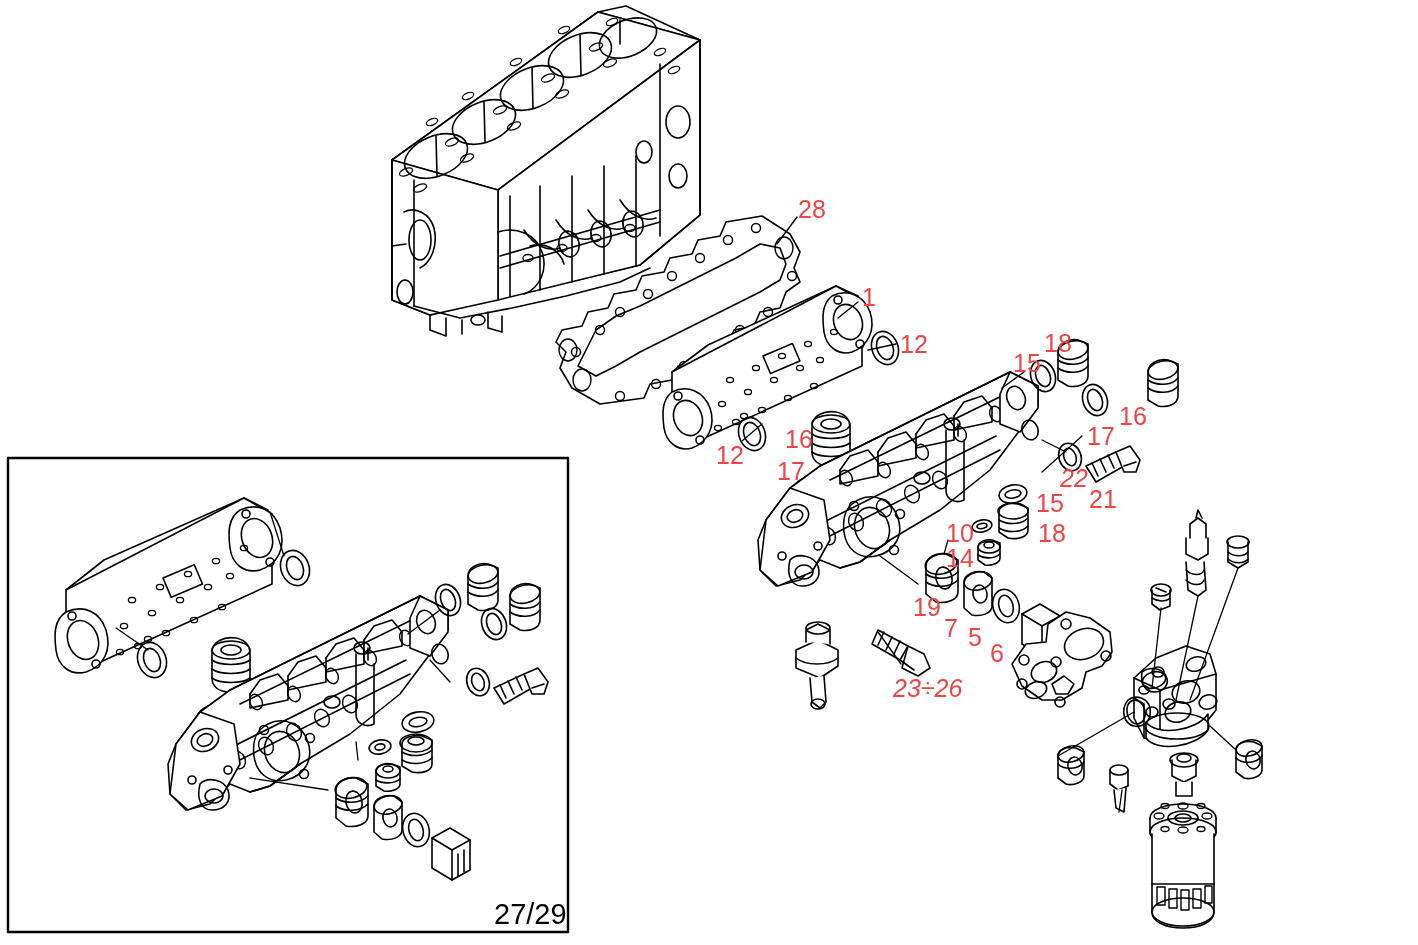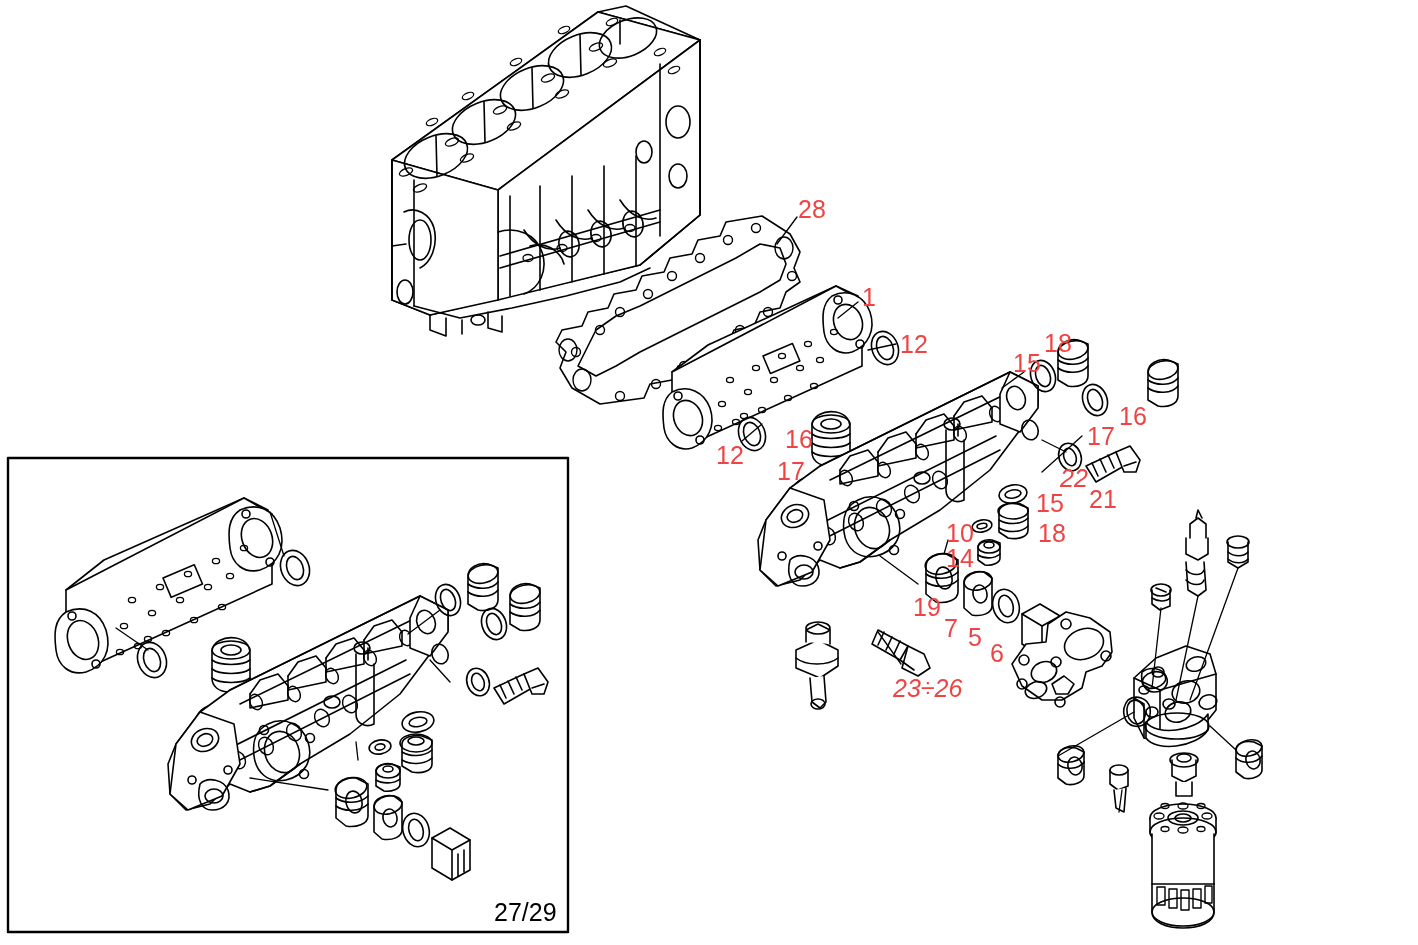--- a/index.html
+++ b/index.html
@@ -4,21 +4,21 @@
 <title>Oil Cooler Parts Diagram</title>
 <style>
   html,body{margin:0;padding:0;background:#ffffff;}
   body{width:1418px;height:945px;overflow:hidden;
        font-family:"Liberation Sans",sans-serif;}
   #stage{position:relative;width:1418px;height:945px;background:#fff;}
   svg.layer{position:absolute;left:0;top:0;width:1418px;height:945px;}
   .lbl{position:absolute;font-family:"Liberation Sans",sans-serif;
        font-size:25px;font-weight:400;color:#ef4444;white-space:nowrap;
        letter-spacing:0px;line-height:1;}
-  .insetcode{position:absolute;font-size:25px;color:#000;}
+  .insetcode{position:absolute;font-size:29px;color:#000;}
 </style>
 </head>
 <body>
 <div id="stage">
 
 <svg class="layer" viewBox="0 0 1418 945">
   <g fill="none" stroke="#000" stroke-width="1.6" stroke-linejoin="round" stroke-linecap="round">
 
     <g>
 

